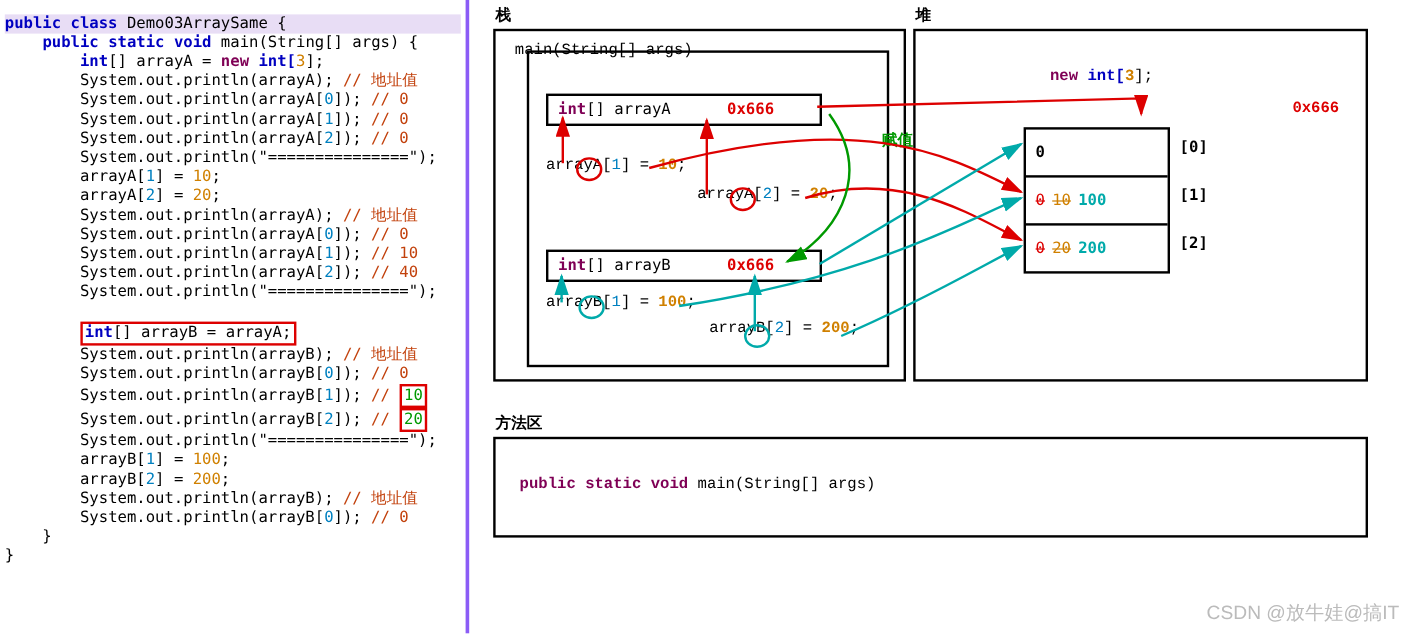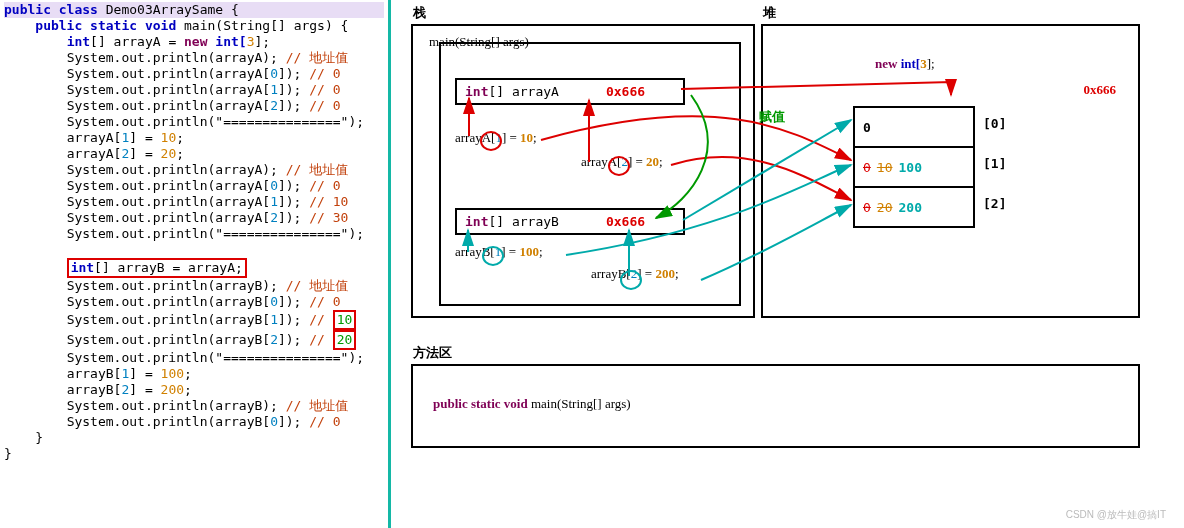--- a/index.html
+++ b/index.html
@@ -1,17 +1,17 @@
 <!DOCTYPE html>
 <html><head>
 <meta charset="utf-8">
 <style>
   html,body{margin:0;padding:0;background:#fff;font-family:Consolas,Menlo,monospace;font-size:13px;color:#000}
   .root{display:flex;width:1184px;height:528px;position:relative}
-  .code-pane{width:380px;padding:2px 4px;line-height:16px;border-right:3px solid #14b8a6}
+  .code-pane{width:380px;padding:12px 4px;line-height:16px;border-right:3px solid #8b5cf6}
   .line{white-space:pre;position:relative}
   .hl{background:#e8ddf5}
   .kw{color:#0000c0;font-weight:bold}
   .kw2{color:#7f0055;font-weight:bold}
   .num{color:#d08000}
   .com{color:#c2410c}
   .idx{color:#0080c0}
   .redbox{border:2px solid #d00;display:inline-block;padding:0 2px}
   .greennum{color:#090}
   .diagram{flex:1;position:relative;padding:10px 20px}
@@ -26,50 +26,50 @@
   .var-kw{color:#7f0055;font-weight:bold}
   .addr{color:#d00;font-weight:bold}
   .orange{color:#d08000;font-weight:bold}
   .arr-cells{position:absolute;border:2px solid #000}
   .cell{width:110px;height:38px;border-bottom:2px solid #000;display:flex;align-items:center;padding-left:8px;gap:6px;position:relative}
   .cell:last-child{border-bottom:none}
   .cell-idx{position:absolute;left:128px;top:8px;font-weight:bold}
   .strike{color:#d00;text-decoration:line-through}
   .strike-o{color:#d08000;text-decoration:line-through}
   .newval{color:#0aa;font-weight:bold}
-  .ann{position:absolute;font-family:Liberation Serif, serif}
+  .ann{position:absolute;font-family:Liberation Mono, monospace}
   .greenlbl{color:#090;font-weight:bold}
   svg.arrows{position:absolute;left:0;top:0;width:100%;height:100%;pointer-events:none}
   .red-stroke{stroke:#d00;stroke-width:2;fill:none}
   .blue-stroke{stroke:#0aa;stroke-width:2;fill:none}
   .green-stroke{stroke:#090;stroke-width:2;fill:none}
   .red-circ{stroke:#d00;stroke-width:2;fill:none}
   .blue-circ{stroke:#0aa;stroke-width:2;fill:none}
-  .watermark{position:absolute;right:18px;bottom:6px;color:#bbb;font-family:sans-serif;font-size:10px}
+  .watermark{position:absolute;right:18px;bottom:6px;color:#bbb;font-family:sans-serif;font-size:16px}
 </style>
 </head>
 <body>
 
 <div class="root">
 
   <div class="code-pane">
     <div class="line hl"><span class="kw">public</span> <span class="kw">class</span> <span>Demo03ArraySame</span> <span>{</span></div>
     <div class="line">    <span class="kw">public</span> <span class="kw">static</span> <span class="kw">void</span> <span>main</span><span>(String[] args)</span> <span>{</span></div>
     <div class="line">        <span class="kw">int</span><span>[] </span><span>arrayA</span><span> = </span><span class="kw2">new</span><span class="kw"> int[</span><span class="num">3</span><span>];</span></div>
     <div class="line">        <span>System.out.println(arrayA);</span> <span class="com">// 地址值</span></div>
     <div class="line">        <span>System.out.println(arrayA[</span><span class="idx">0</span><span>]);</span> <span class="com">// 0</span></div>
     <div class="line">        <span>System.out.println(arrayA[</span><span class="idx">1</span><span>]);</span> <span class="com">// 0</span></div>
     <div class="line">        <span>System.out.println(arrayA[</span><span class="idx">2</span><span>]);</span> <span class="com">// 0</span></div>
     <div class="line">        <span>System.out.println("===============");</span></div>
     <div class="line">        <span>arrayA[</span><span class="idx">1</span><span>] = </span><span class="num">10</span><span>;</span></div>
     <div class="line">        <span>arrayA[</span><span class="idx">2</span><span>] = </span><span class="num">20</span><span>;</span></div>
     <div class="line">        <span>System.out.println(arrayA);</span> <span class="com">// 地址值</span></div>
     <div class="line">        <span>System.out.println(arrayA[</span><span class="idx">0</span><span>]);</span> <span class="com">// 0</span></div>
     <div class="line">        <span>System.out.println(arrayA[</span><span class="idx">1</span><span>]);</span> <span class="com">// 10</span></div>
-    <div class="line">        <span>System.out.println(arrayA[</span><span class="idx">2</span><span>]);</span> <span class="com">// 30</span></div>
+    <div class="line">        <span>System.out.println(arrayA[</span><span class="idx">2</span><span>]);</span> <span class="com">// 40</span></div>
     <div class="line">        <span>System.out.println("===============");</span></div>
     <div class="line"> </div>
     <div class="line">        <span class="redbox"><span class="kw">int</span><span>[] </span><span>arrayB</span><span> = </span><span>arrayA;</span></span></div>
     <div class="line">        <span>System.out.println(arrayB);</span> <span class="com">// 地址值</span></div>
     <div class="line">        <span>System.out.println(arrayB[</span><span class="idx">0</span><span>]);</span> <span class="com">// 0</span></div>
     <div class="line">        <span>System.out.println(arrayB[</span><span class="idx">1</span><span>]);</span> <span class="com">// </span><span class="redbox greennum">10</span></div>
     <div class="line">        <span>System.out.println(arrayB[</span><span class="idx">2</span><span>]);</span> <span class="com">// </span><span class="redbox greennum">20</span></div>
     <div class="line">        <span>System.out.println("===============");</span></div>
     <div class="line">        <span>arrayB[</span><span class="idx">1</span><span>] = </span><span class="num">100</span><span>;</span></div>
     <div class="line">        <span>arrayB[</span><span class="idx">2</span><span>] = </span><span class="num">200</span><span>;</span></div>
@@ -116,21 +116,21 @@
           </div>
         <div class="cell">
             <span class="strike">0</span> 
             <span class="strike-o">20</span> 
             <span class="newval">200</span>
             <span class="cell-idx">[2]</span>
           </div>
       </div>
     </div>
 
-    <div class="ann greenlbl" style="left:368px;top:108px">赋值</div>
+    <div class="ann greenlbl" style="left:344px;top:108px">赋值</div>
 
     <div class="panel method">
       <div class="panel-title">方法区</div>
       <div class="ann" style="left:20px;top:30px">
         <span class="var-kw">public</span> <span class="var-kw">static</span> <span class="var-kw">void</span> <span>main</span><span>(String[] args)</span>
       </div>
     </div>
 
     <svg class="arrows">
       <defs>

